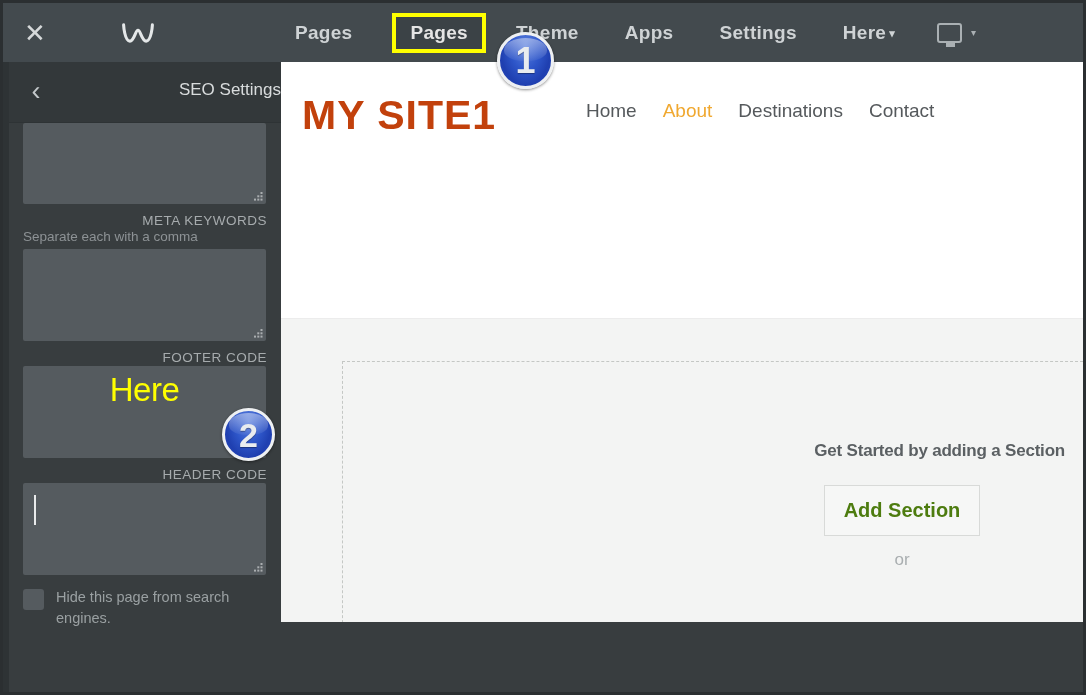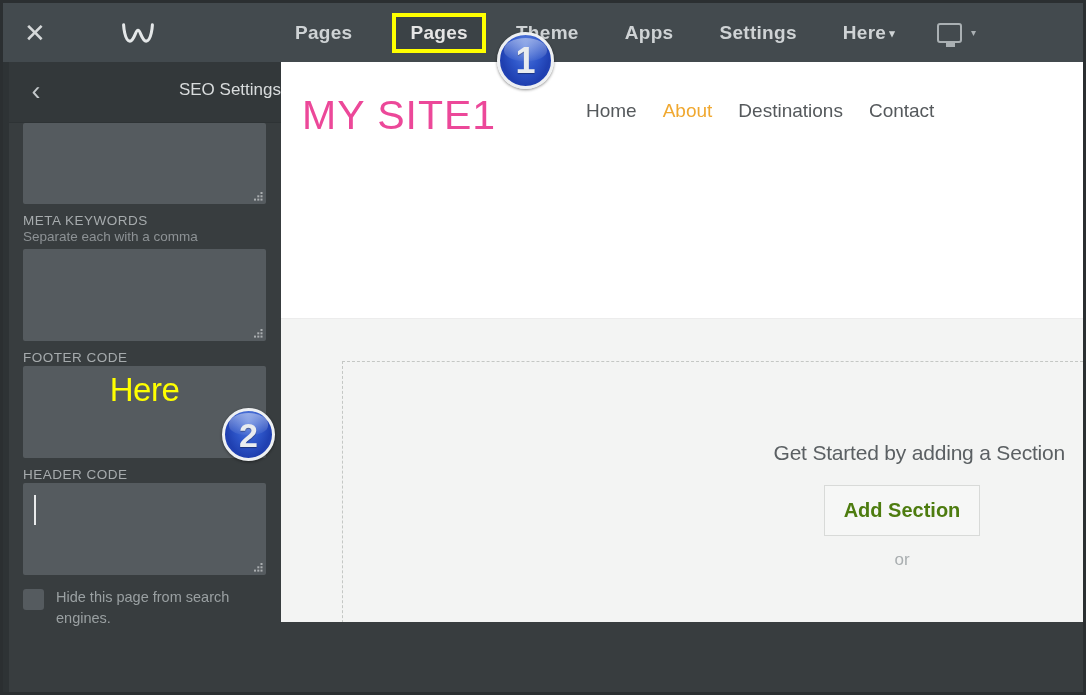--- a/index.html
+++ b/index.html
@@ -147,20 +147,21 @@
     position: relative;
     padding: 0 14px;
     height: 570px;
     box-sizing: border-box;
   }
   .field-label {
     color: #a6abad;
     font-size: 13.5px;
     letter-spacing: 0.5px;
     margin: 9px 0 1px 0;
+    text-align: right;
   }
   .field-sub {
     color: #8d9295;
     font-size: 13.5px;
     margin: 0 0 5px 0;
   }
   .ta {
     position: relative;
     background: #555b5f;
     border: none;
@@ -227,23 +228,23 @@
   }
   .site-header {
     position: relative;
     height: 256px;
     background: #ffffff;
     border-bottom: 1px solid #ececec;
   }
   .site-logo {
     position: absolute;
     left: 21px; top: 30px;
-    color: #ec4899;
+    color: #c2410c;
     font-size: 41px;
-    font-weight: normal;
+    font-weight: bold;
     letter-spacing: 1px;
   }
   .site-nav {
     position: absolute;
     left: 305px; top: 38px;
     display: flex;
     align-items: center;
   }
   .site-nav-item {
     color: #55595c;
@@ -264,22 +265,22 @@
     right: 0; bottom: -40px;
     border: 1px dashed #c4c7c4;
     border-right: none;
     box-sizing: border-box;
   }
   .gs-title {
     position: absolute;
     left: 0; right: 18px; top: 79px;
     text-align: right;
     color: #5b6063;
-    font-size: 21px;
-    font-weight: normal;
+    font-size: 17px;
+    font-weight: bold;
     letter-spacing: -0.2px;
   }
   .add-section-btn {
     position: absolute;
     left: 481px; top: 123px;
     width: 156px; height: 51px;
     border: 1px solid #d8dad8;
     background: #f6f7f6;
     color: #4d7c0f;
     font-size: 20px;

